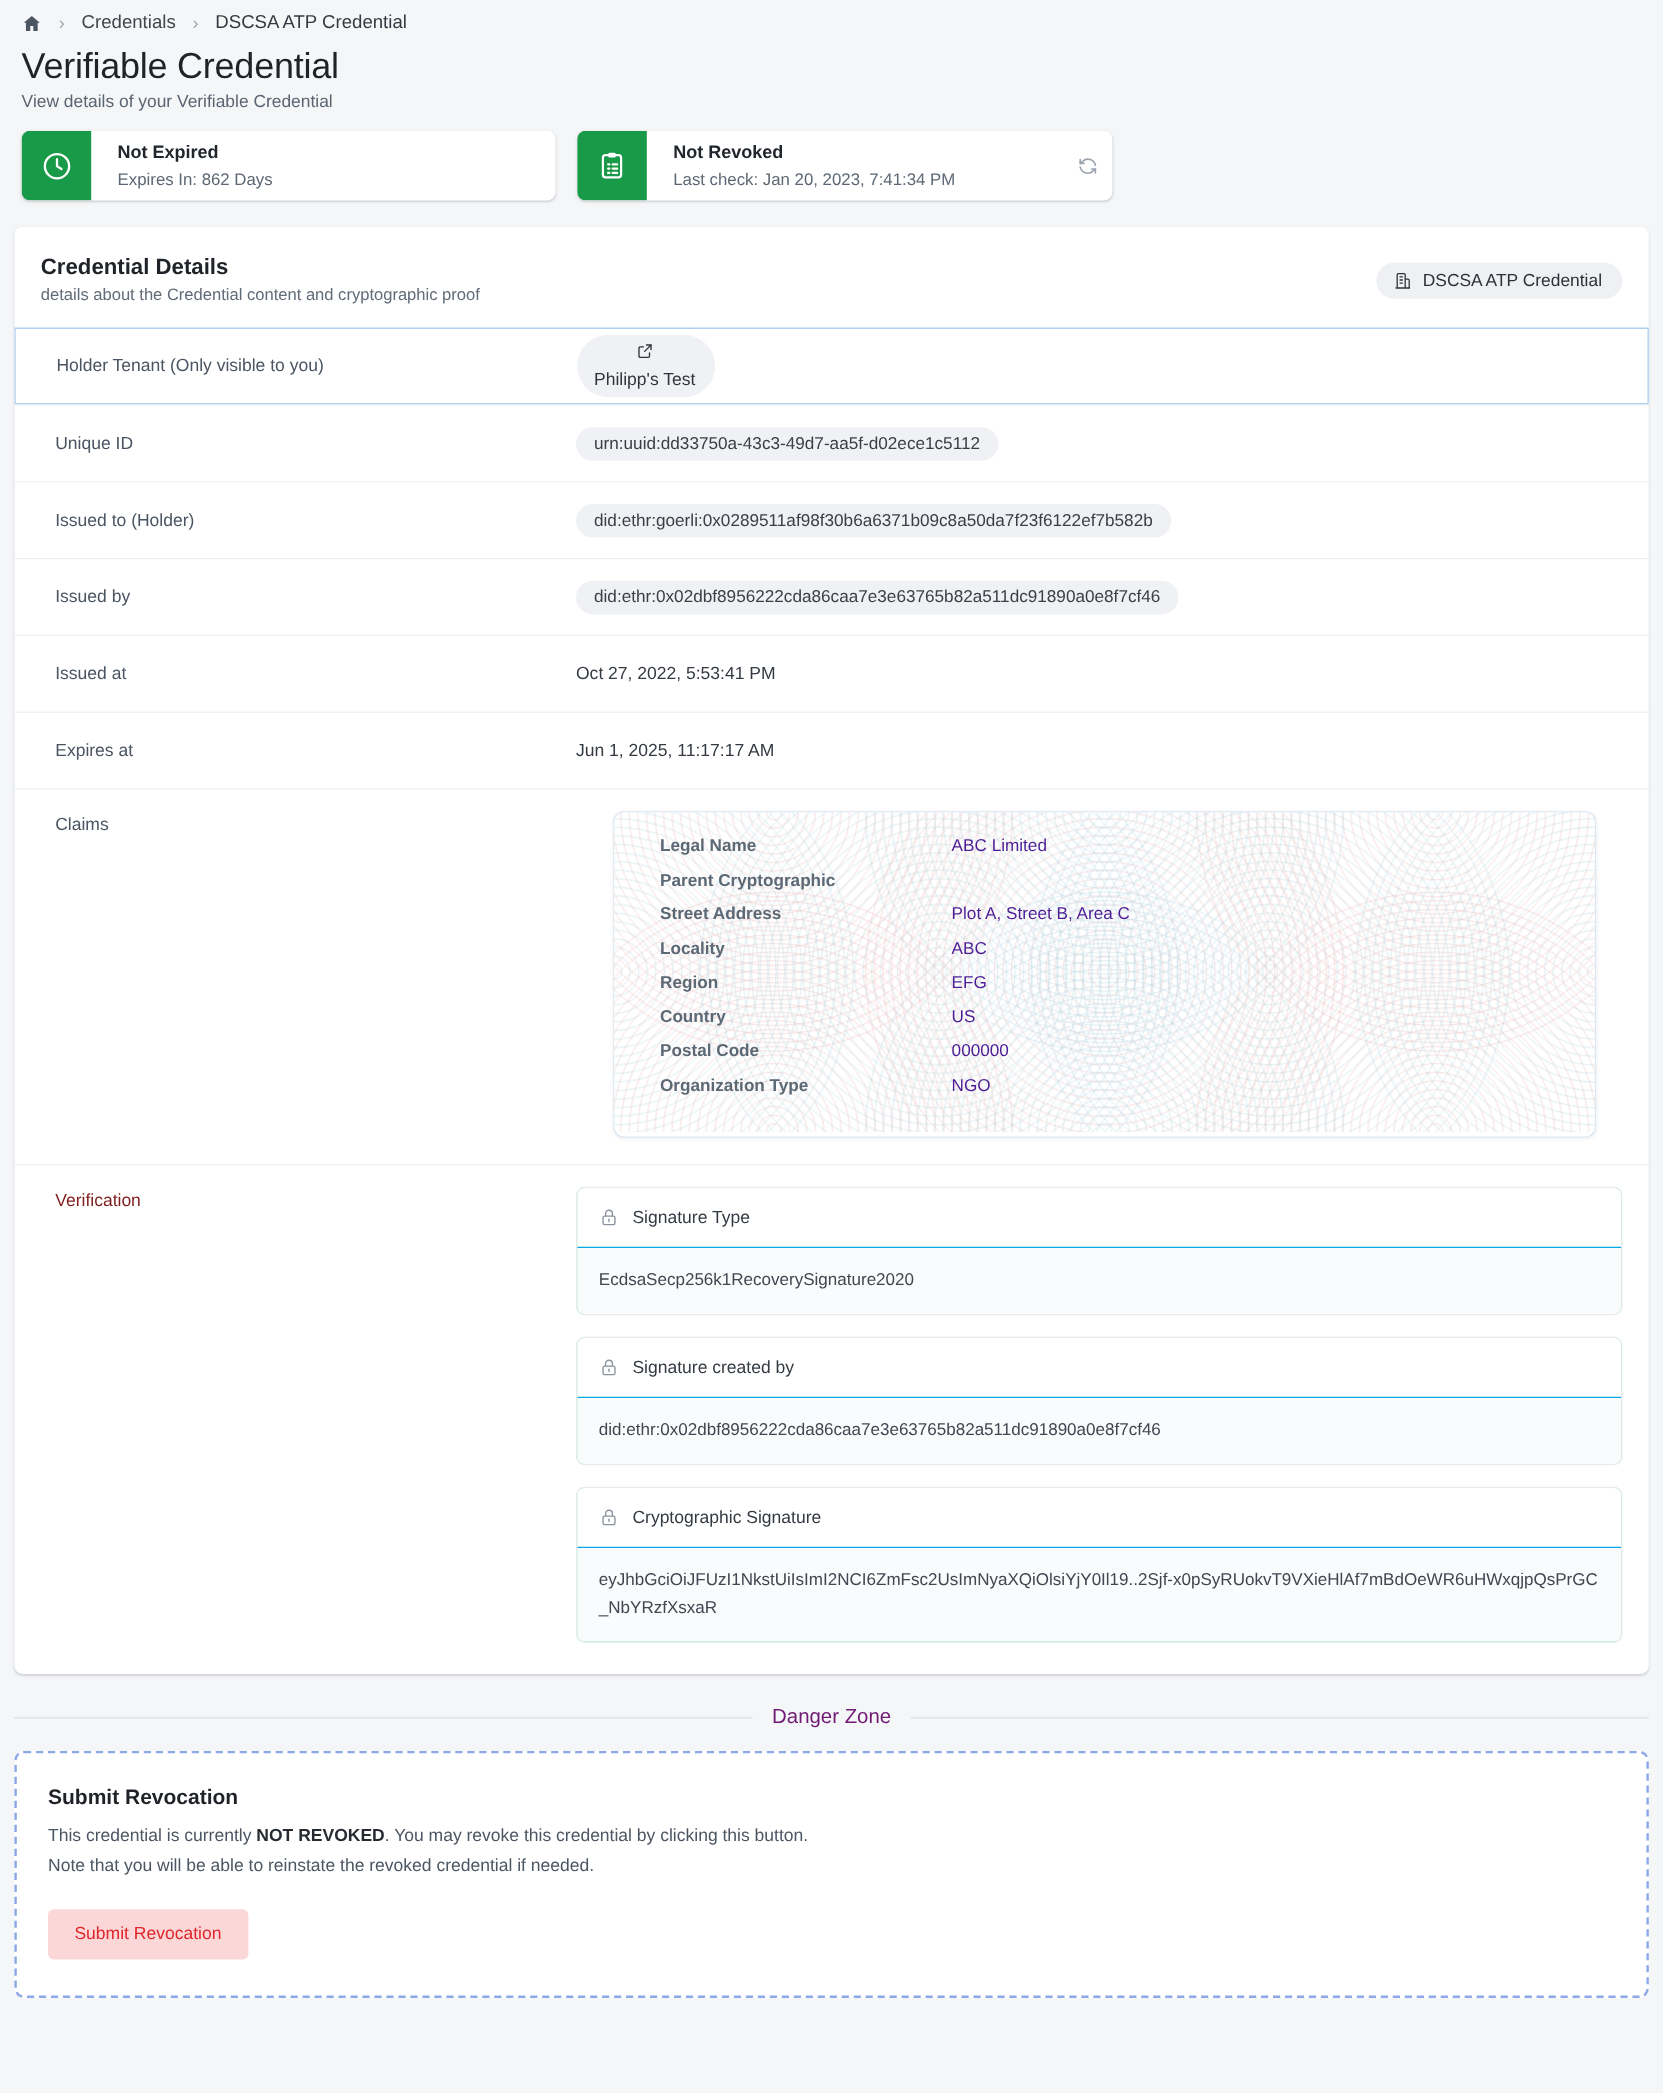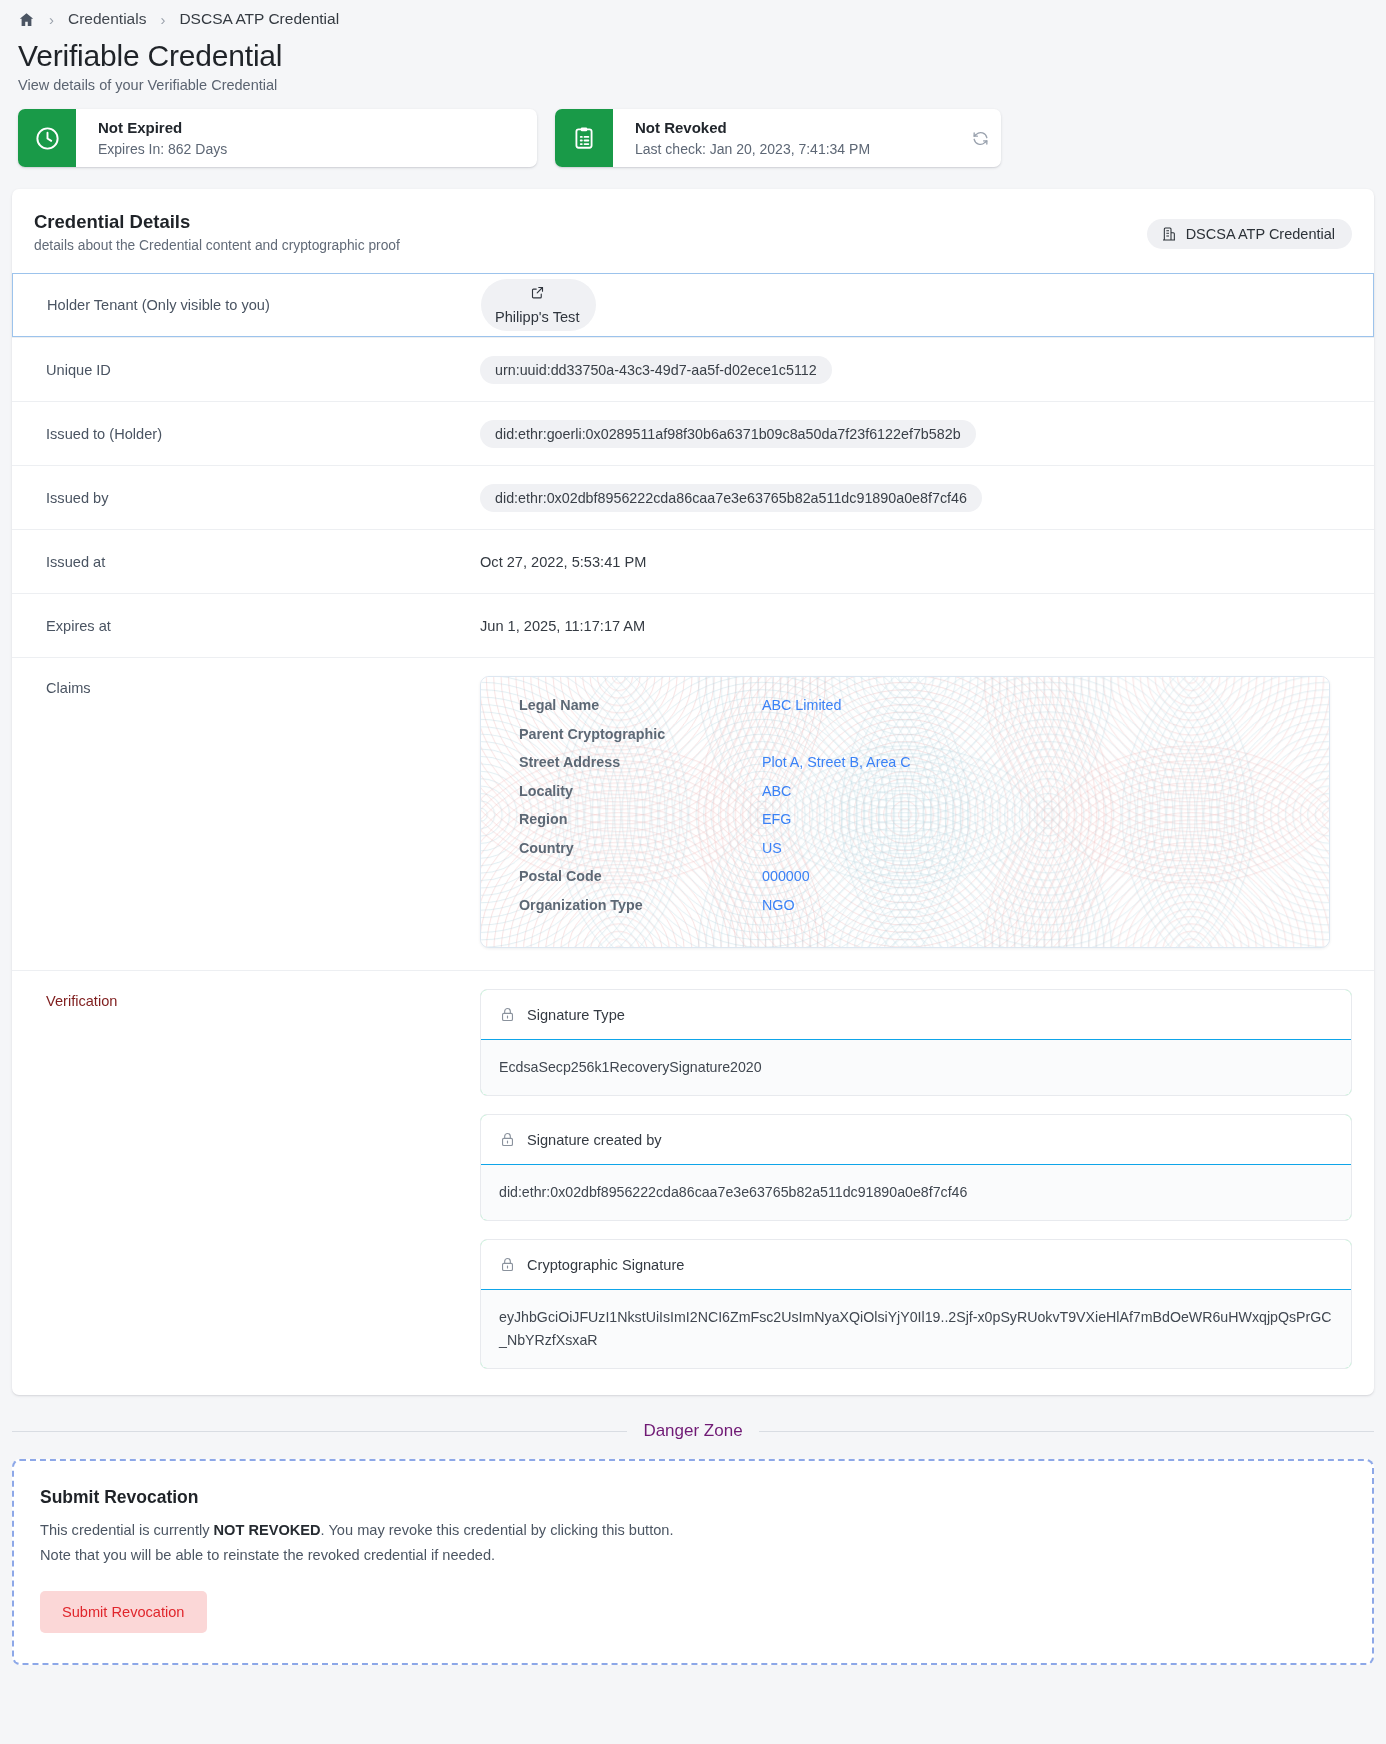--- a/index.html
+++ b/index.html
@@ -38,21 +38,21 @@
   
   .status-row { display: flex; gap: 18px; padding: 16px 18px 0 18px; }
   .status-card {
     display: flex; align-items: stretch;
     background: #ffffff;
     border-radius: 7px;
     box-shadow: 0 1px 3px rgba(16,24,40,.12), 0 1px 1px rgba(16,24,40,.06);
     overflow: hidden; height: 58px;
     position: relative;
   }
-  .status-card.expired-card { width: 519px; }
+  .status-card.expired-card { width: 445px; }
   .status-card.revoked-card { width: 446px; }
   .status-icon {
     width: 58px; flex: 0 0 58px;
     background: #199a48;
     display: flex; align-items: center; justify-content: center;
     color: #fff;
   }
   .status-text { padding: 9px 0 0 22px; flex: 1 1 auto; }
   .status-title { font-size: 15px; font-weight: bold; color: #21262c; line-height: 1.35; }
   .status-meta { font-size: 14px; color: #5d6775; line-height: 1.4; margin-top: 1px; }
@@ -112,38 +112,38 @@
   }
   .link-pill {
     display: inline-flex; align-items: center; gap: 9px;
     background: #f0f1f4; border-radius: 999px;
     padding: 6px 17px 6px 14px; font-size: 14.6px; color: #2f353d;
     cursor: pointer; text-decoration: none; flex-direction: column;
   }
   .plain-value { font-size: 14.6px; color: #343a42; }
 
   
-  .row.claims { align-items: flex-start; padding-top: 0; padding-bottom: 0; min-height: 0; }
+  .row.claims { align-items: flex-start; padding-top: 0; padding-bottom: 0; min-height: 0; gap: 31px; }
   .claims-left { flex: 0 0 446px; padding: 22px 0 0 12px; font-size: 14.6px; color: #4a5462; }
   .claims-right { flex: 1 1 auto; padding: 18px 22px 22px 0; }
   .claims-card {
     position: relative;
     border: 1px solid #dde7f1;
     border-radius: 9px;
     background: #ffffff;
     overflow: hidden;
     box-shadow: 0 1px 3px rgba(16,24,40,.07);
     padding: 20px 28px 22px 38px;
     min-height: 252px;
   }
   .guilloche { position: absolute; inset: 0; z-index: 0; opacity: .95; }
   .claims-grid { position: relative; z-index: 1; }
   .claim-line { display: flex; align-items: baseline; min-height: 28.5px; }
   .claim-key { flex: 0 0 243px; font-size: 14.3px; font-weight: bold; color: #5d6875; }
-  .claim-val { flex: 1 1 auto; font-size: 14.3px; color: #3b82f6; }
+  .claim-val { flex: 1 1 auto; font-size: 14.3px; color: #4c1d95; }
 
   
   .row.verification { align-items: flex-start; padding: 0 22px; min-height: 0; }
   .verif-left { flex: 0 0 446px; padding: 22px 0 0 12px; font-size: 14.6px; color: #7f1d1d; }
   .verif-right { flex: 1 1 auto; padding: 18px 0 26px 0; }
   .sig-card {
     border: 1px solid #e8eaee; border-radius: 7px;
     background: #86efac; margin-bottom: 18px; overflow: hidden;
   }
   .sig-head {

